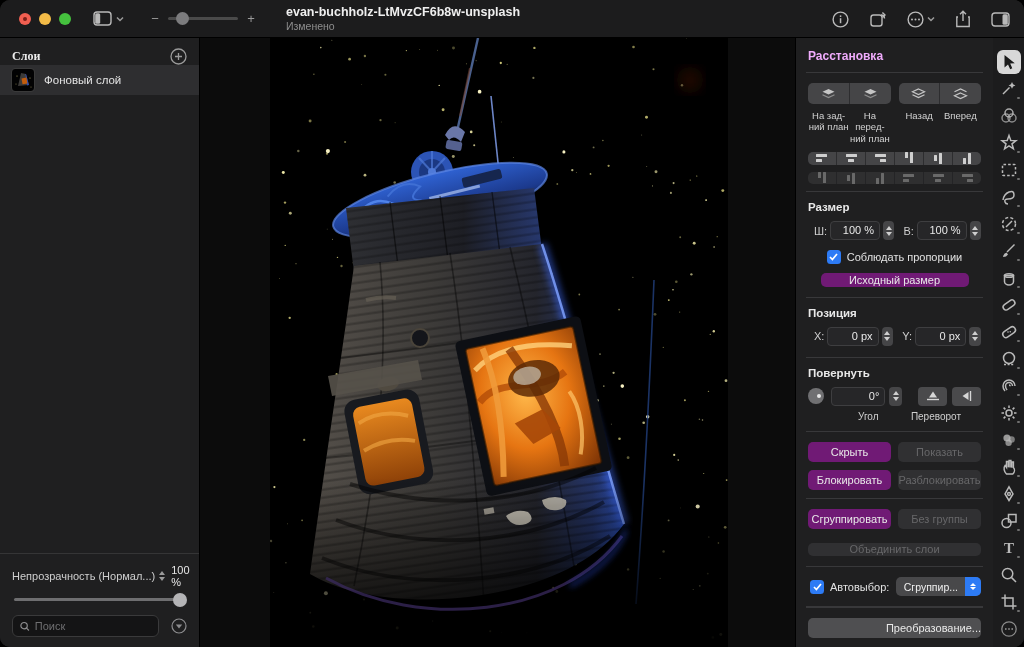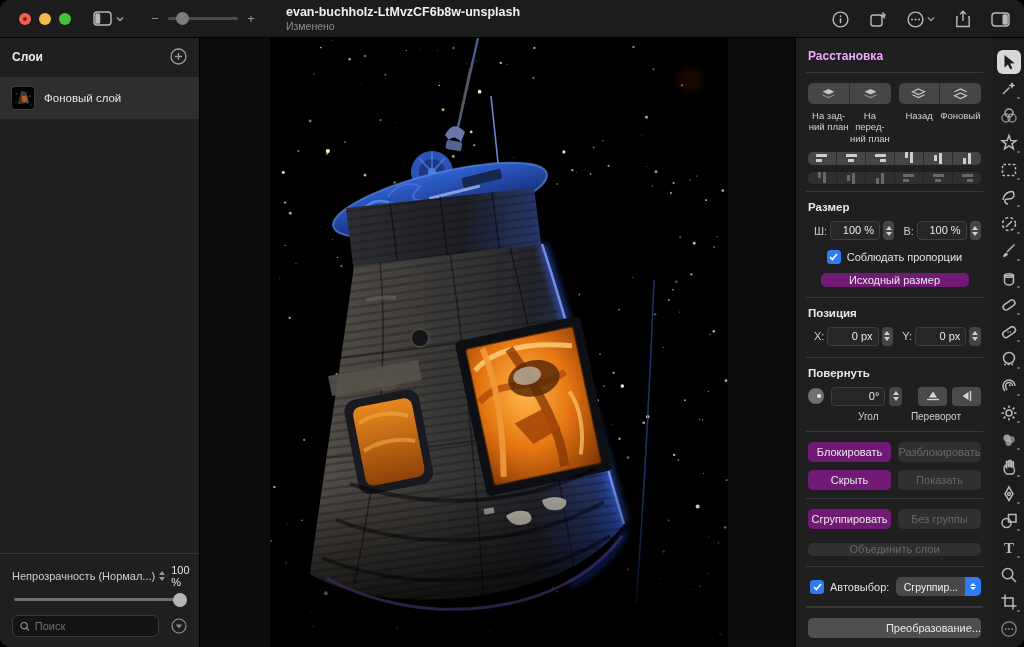--- a/index.html
+++ b/index.html
@@ -25,24 +25,24 @@
   .minusplus { font-size:13px; color:#9a9a9a; width:10px; text-align:center; }
   .titleblock { margin-left:30px; line-height:1.15; }
   .doc-title { font-size:12.5px; font-weight:700; color:#efefef; }
   .doc-subtitle { font-size:10.5px; color:#8e8e8e; margin-top:1px; }
   .tb-right { position:absolute; right:14px; top:0; height:38px; display:flex; align-items:center; gap:20px; }
 
   
   .left-panel { position:absolute; top:38px; left:0; width:200px; bottom:0;
     background:#1f1f20; border-right:1px solid #000; display:flex; flex-direction:column; }
   .layers-header { display:flex; align-items:center; justify-content:space-between;
-    padding:10px 12px 12px 12px; }
+    padding:10px 12px 0 12px;font-family:Liberation Serif, serif; }
   .layers-title { font-size:12px; font-weight:700; color:#ececec; }
   .layer-row { display:flex; align-items:center; gap:10px; background:#2e2e30;
-    padding:5px 12px; height:42px; }
+    padding:5px 12px; height:30px; }
   .layer-thumb { width:22px; height:22px; border-radius:3px; overflow:hidden;
     background:#000; flex:0 0 auto; outline:1px solid #3a3a3a; }
   .layer-name { font-size:11.5px; color:#e4e4e4; }
   .lp-spacer { flex:1; }
   .lp-bottom { border-top:1px solid #353536; padding:10px 12px 10px 12px; }
   .opacity-row { display:flex; align-items:center; font-size:11px; color:#cfcfcf; }
   .opacity-label { white-space:nowrap; }
   .updown { display:flex; flex-direction:column; gap:2px; margin:0 6px 0 4px; }
   .updown i { display:block; width:0; height:0; border-left:3px solid transparent;
     border-right:3px solid transparent; }
@@ -681,21 +681,21 @@
     </div>
     <div class="order-labels">
       <div class="order-label-pair">
         <span class="order-label" style="white-space: pre-line;">На зад-
 ний план</span>
         <span class="order-label" style="white-space: pre-line;">На перед-
 ний план</span>
       </div>
       <div class="order-label-pair">
         <span class="order-label" style="white-space: pre-line;">Назад</span>
-        <span class="order-label" style="white-space: pre-line;">Фоновый</span>
+        <span class="order-label" style="white-space: pre-line;">Вперед</span>
       </div>
     </div>
 
     <div class="align-row">
       <span class="seg-cell">
           <span class="ai a-l">
             <b class="l"></b>
             <b class="s"></b>
           </span>
         </span>
@@ -836,26 +836,26 @@
         </span>
       </span>
     </div>
     <div class="under-labels">
       <span class="ul1">Угол</span>
       <span class="ul2">Переворот</span>
     </div>
 
     <hr class="hairline" style="margin-bottom:10px;">
     <div class="btn-pair">
+      <button class="btn">Скрыть</button>
+      <button class="btn disabled">Показать</button>
+    </div>
+    <div class="btn-pair">
       <button class="btn">Блокировать</button>
       <button class="btn disabled">Разблокировать</button>
-    </div>
-    <div class="btn-pair">
-      <button class="btn">Скрыть</button>
-      <button class="btn disabled">Показать</button>
     </div>
     <hr class="hairline" style="margin-bottom:10px;">
     <div class="btn-pair">
       <button class="btn">Сгруппировать</button>
       <button class="btn disabled">Без группы</button>
     </div>
     <button class="btn disabled wide" style="width:100%;margin-top:6px;">Объединить слои</button>
 
     <hr class="hairline">
     <div class="autoselect-row">

